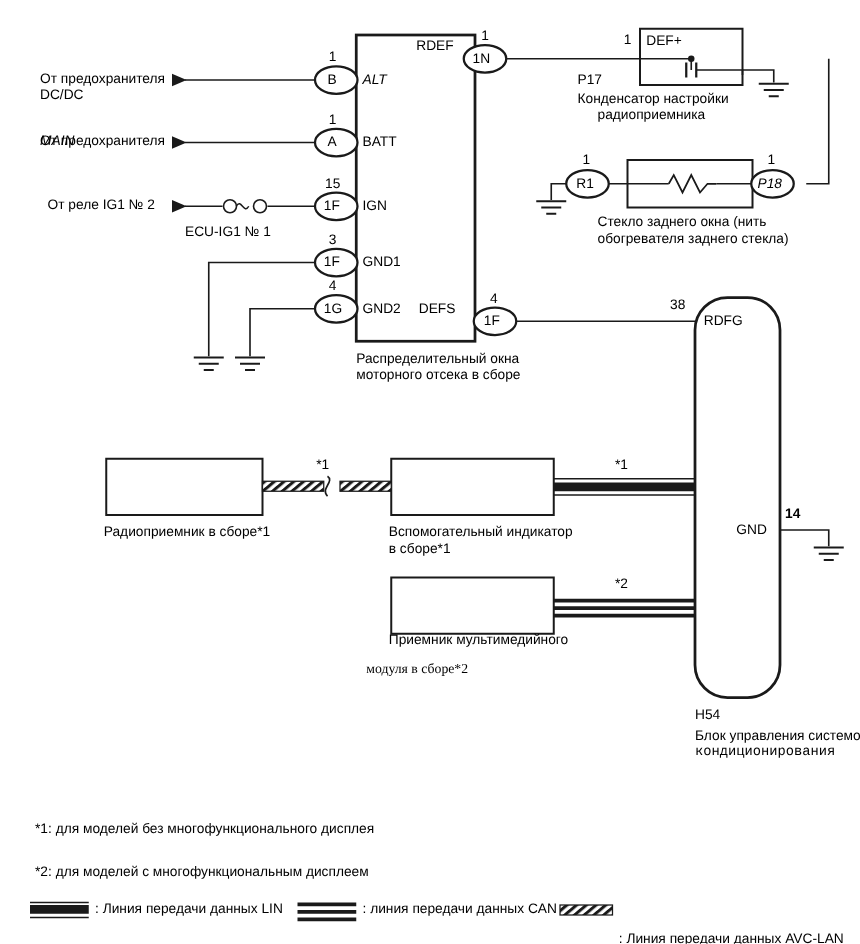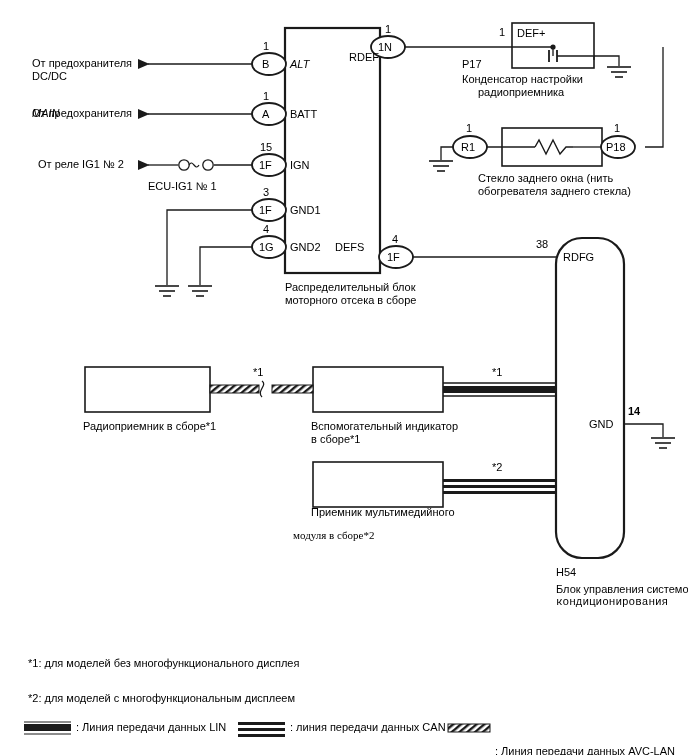--- a/index.html
+++ b/index.html
@@ -159,41 +159,41 @@
 <div class="txt" style="left:262px;top:108px;">A</div>
 <div class="txt" style="left:259px;top:159px;">1F</div>
 <div class="txt" style="left:259px;top:204px;">1F</div>
 <div class="txt" style="left:259px;top:241px;">1G</div>
 
 <div class="txt" style="left:290px;top:58px;font-style:italic;">ALT</div>
 <div class="txt" style="left:290px;top:108px;">BATT</div>
 <div class="txt" style="left:290px;top:159px;">IGN</div>
 <div class="txt" style="left:290px;top:204px;">GND1</div>
 <div class="txt" style="left:290px;top:241px;">GND2</div>
-<div class="txt" style="left:333px;top:51px;margin-left:16px;">RDEF</div>
+<div class="txt" style="left:333px;top:31px;">RDEF</div>
 <div class="txt" style="left:335px;top:241px;">DEFS</div>
 
 <div class="txt pin" style="left:385px;top:23px;">1</div>
 <div class="txt" style="left:378px;top:41px;">1N</div>
 <div class="txt pin" style="left:392px;top:233px;">4</div>
 <div class="txt" style="left:387px;top:251px;">1F</div>
 
-<div class="txt" style="left:285px;top:281px;">Распределительный блок</div>
+<div class="txt" style="left:285px;top:281px;">Распределительный окна</div>
 <div class="txt" style="left:285px;top:294px;">моторного отсека в сборе</div>
 
 <div class="txt pin" style="left:499px;top:26px;">1</div>
 <div class="txt" style="left:517px;top:27px;">DEF+</div>
 <div class="txt" style="left:462px;top:58px;">P17</div>
 <div class="txt" style="left:462px;top:73px;">Конденсатор настройки</div>
 <div class="txt" style="left:462px;top:86px;margin-left:16px;">радиоприемника</div>
 
 <div class="txt pin" style="left:466px;top:122px;">1</div>
 <div class="txt" style="left:461px;top:141px;">R1</div>
 <div class="txt pin" style="left:614px;top:122px;">1</div>
-<div class="txt" style="left:606px;top:141px;">P18</div>
+<div class="txt" style="left:606px;top:141px;font-style:italic;">P18</div>
 <div class="txt" style="left:478px;top:172px;">Стекло заднего окна (нить</div>
 <div class="txt" style="left:478px;top:185px;">обогревателя заднего стекла)</div>
 
 <div class="txt pin" style="left:536px;top:238px;">38</div>
 <div class="txt" style="left:563px;top:251px;">RDFG</div>
 <div class="txt pin" style="left:628px;top:405px;font-weight:bold;">14</div>
 <div class="txt" style="left:589px;top:418px;">GND</div>
 <div class="txt" style="left:556px;top:566px;">H54</div>
 <div class="txt" style="left:556px;top:583px;">Блок управления системой</div>
 <div class="txt" style="left:556px;top:596px;font-family:Liberation Mono, monospace;">кондиционирования</div>

